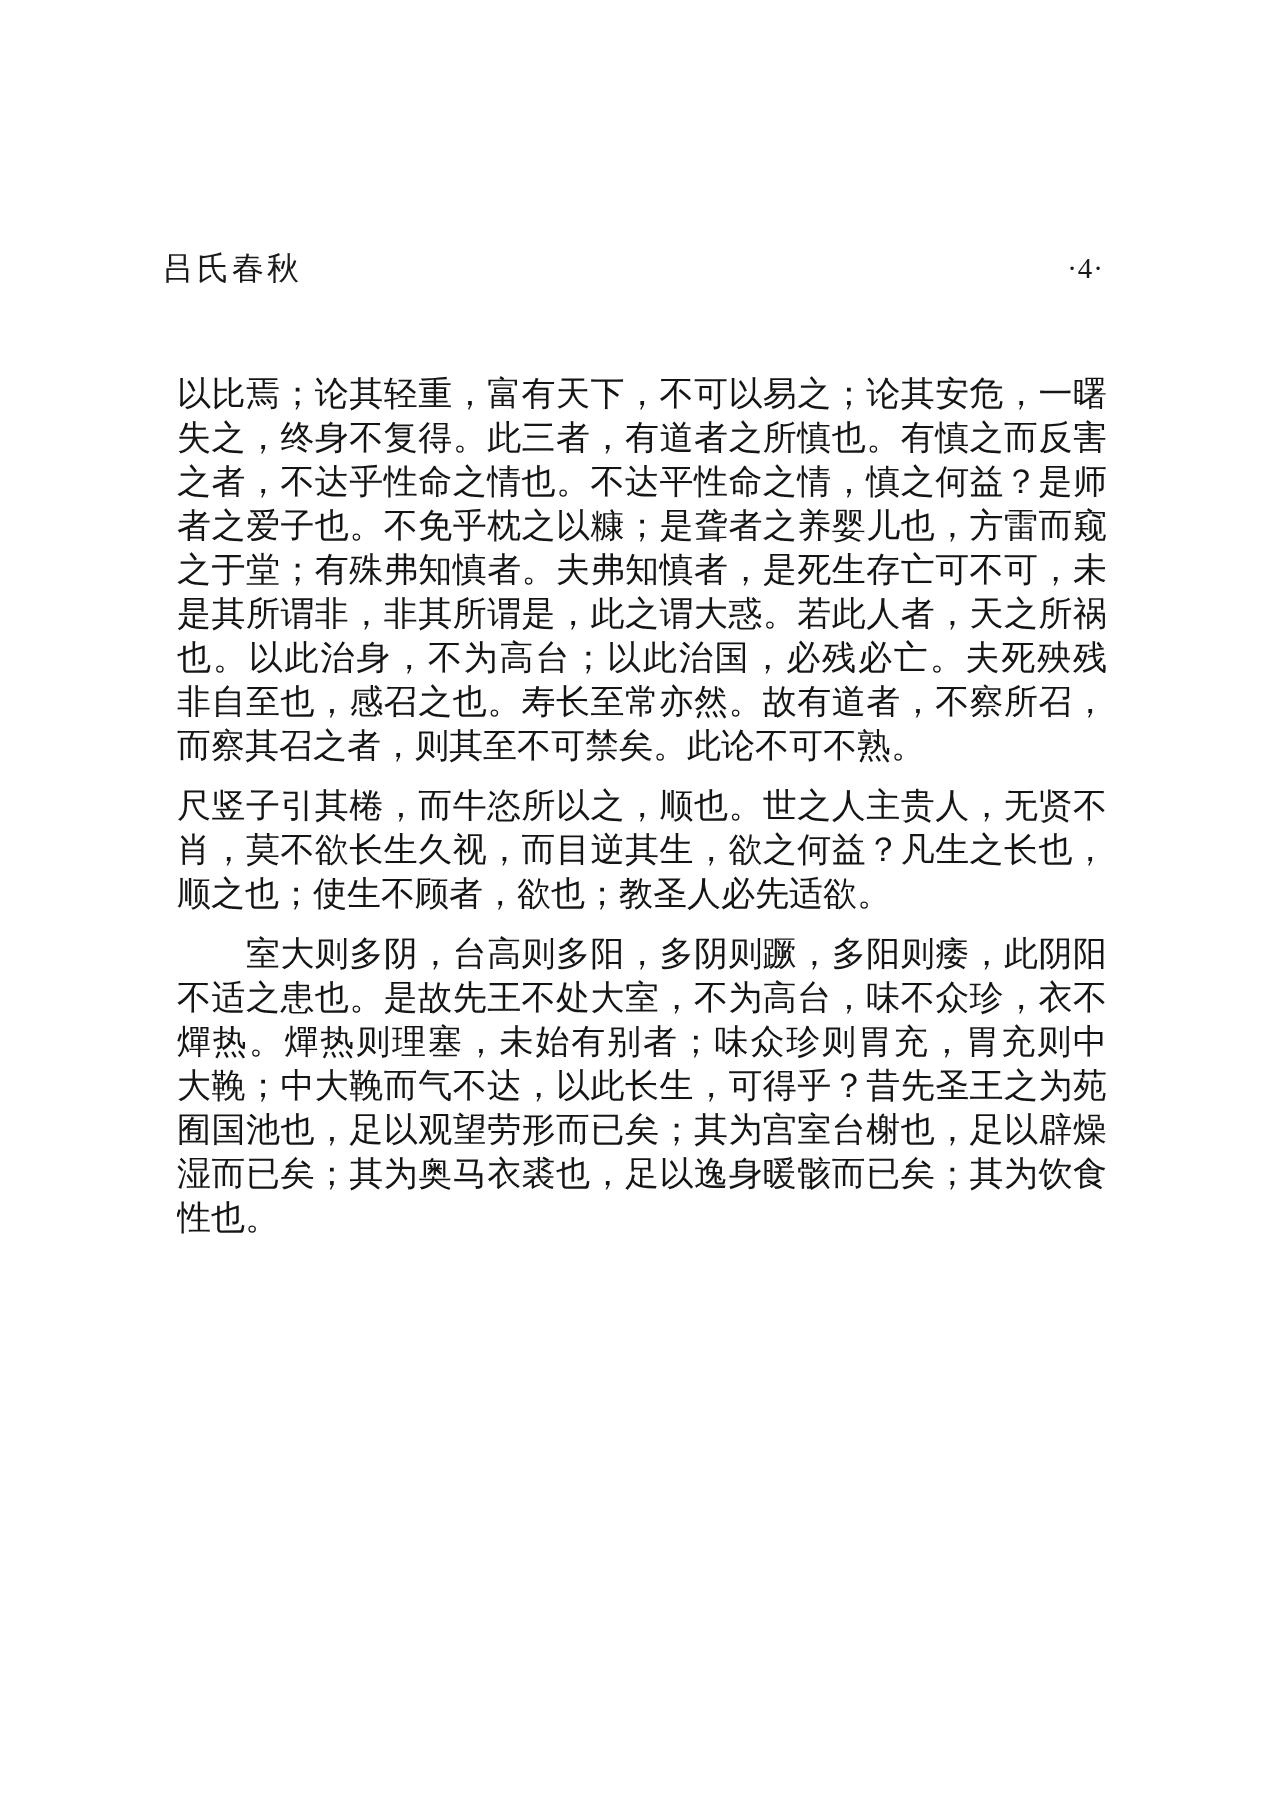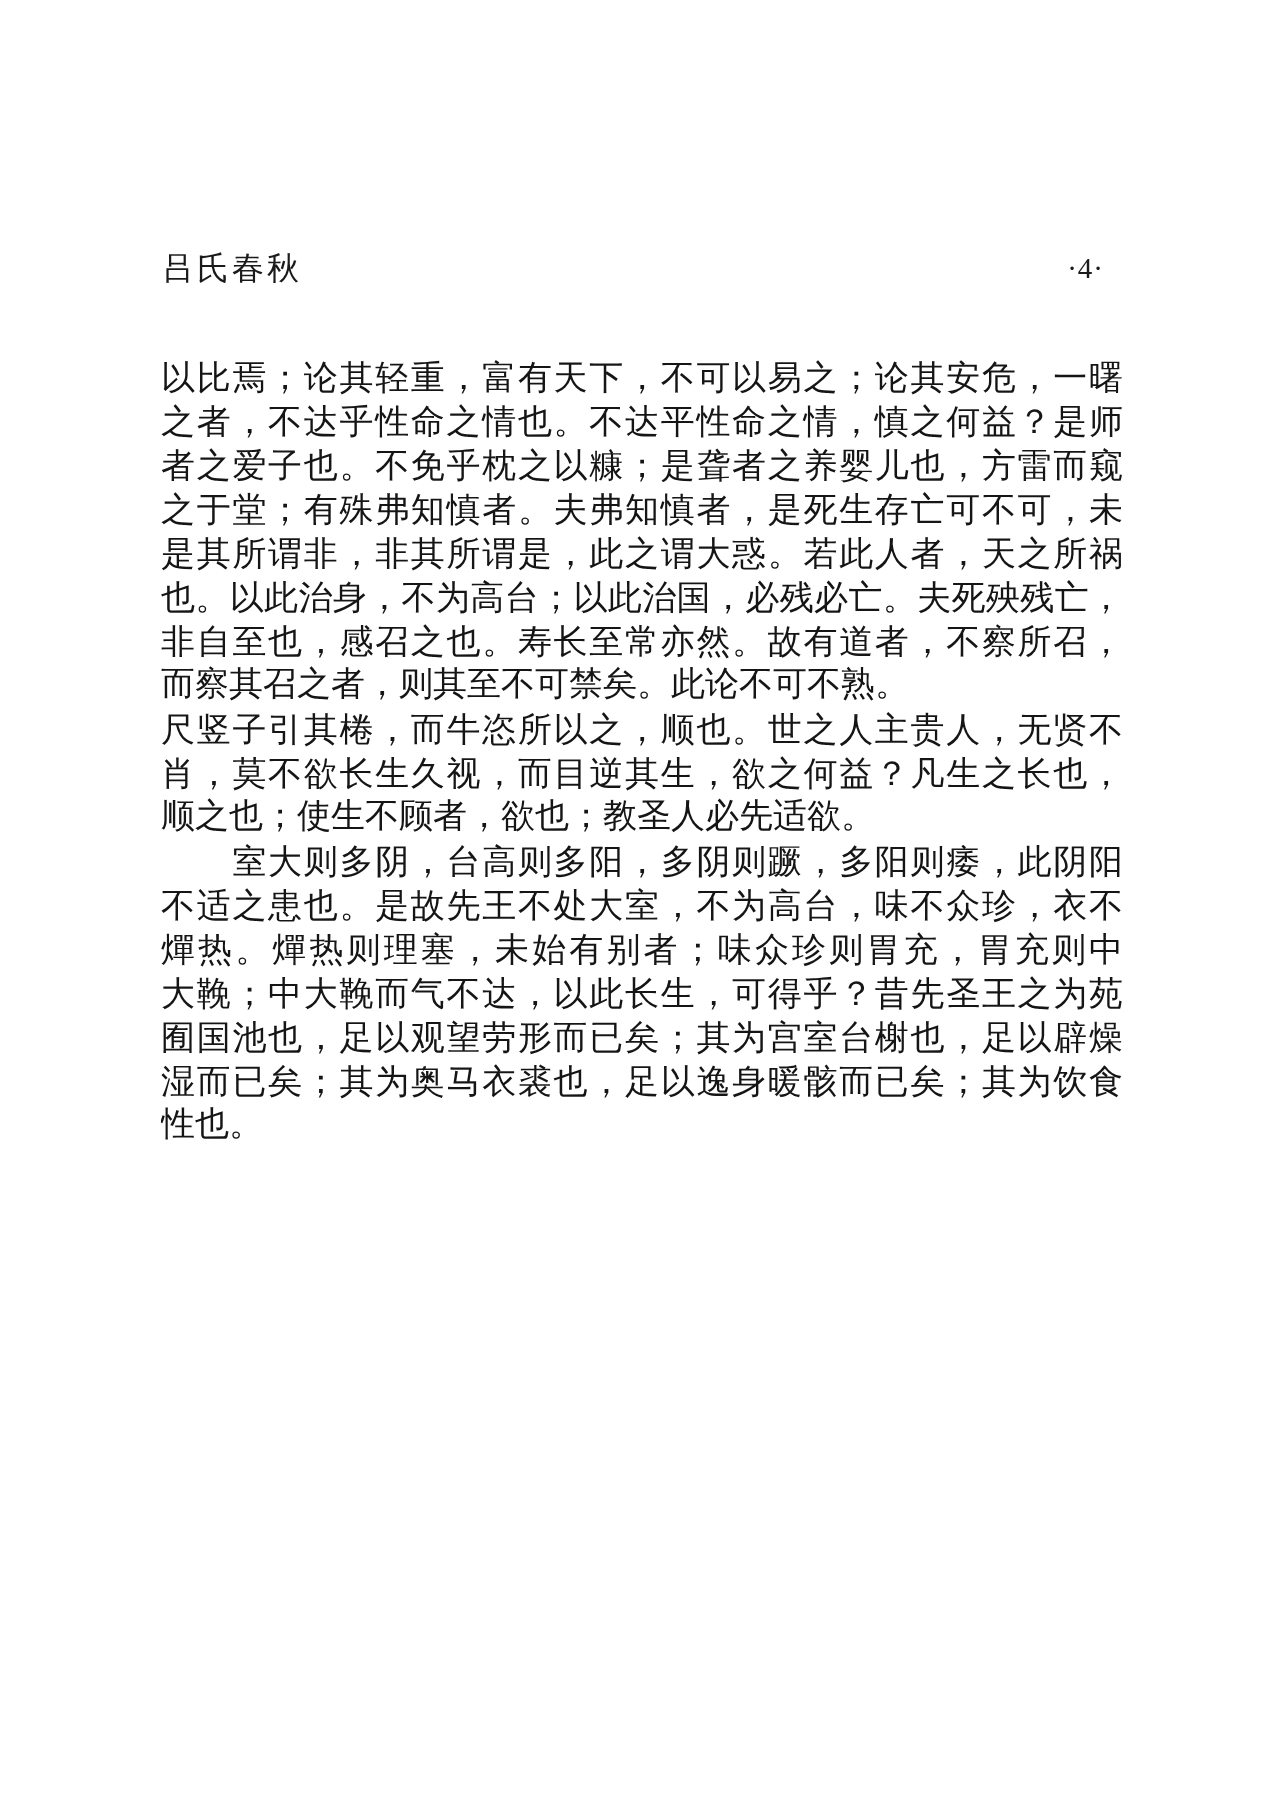--- a/index.html
+++ b/index.html
@@ -41,50 +41,50 @@
   .page-body {
     position: absolute;
     left: 161px;
     top: 356px;
     width: 962px;
     font-size: 34px;
     line-height: 44px;
     color: #151515;
   }
   .paragraph {
-    margin: 0;
+    margin: 16px;
     padding: 0;
   }
   .line {
     text-align: justify;
     text-align-last: justify;
     text-justify: inter-character;
     white-space: pre-wrap;
     height: 44px;
     overflow: hidden;
   }
   .line.last {
     text-align: center;
     text-align-last: left;
-    font-family: Liberation Mono, monospace;
   }
 </style>
 </head>
 <body>
 
 <div class="page">
   <div class="running-header">
     <span class="header-title">吕氏春秋</span>
     <span class="header-pagenum">·4·</span>
   </div>
 
   <div class="page-body">
 
   <div class="paragraph">
         <div class="line">以比焉；论其轻重，富有天下，不可以易之；论其安危，一曙</div>
+        <div class="line">失之，终身不复得。此三者，有道者之所慎也。有慎之而反害</div>
         <div class="line">之者，不达乎性命之情也。不达平性命之情，慎之何益？是师</div>
         <div class="line">者之爱子也。不免乎枕之以糠；是聋者之养婴儿也，方雷而窥</div>
         <div class="line">之于堂；有殊弗知慎者。夫弗知慎者，是死生存亡可不可，未</div>
         <div class="line">是其所谓非，非其所谓是，此之谓大惑。若此人者，天之所祸</div>
         <div class="line">也。以此治身，不为高台；以此治国，必残必亡。夫死殃残亡，</div>
         <div class="line">非自至也，感召之也。寿长至常亦然。故有道者，不察所召，</div>
         <div class="line last">而察其召之者，则其至不可禁矣。此论不可不熟。</div>
       </div>
       <div class="paragraph">
         <div class="line">尺竖子引其棬，而牛恣所以之，顺也。世之人主贵人，无贤不</div>

